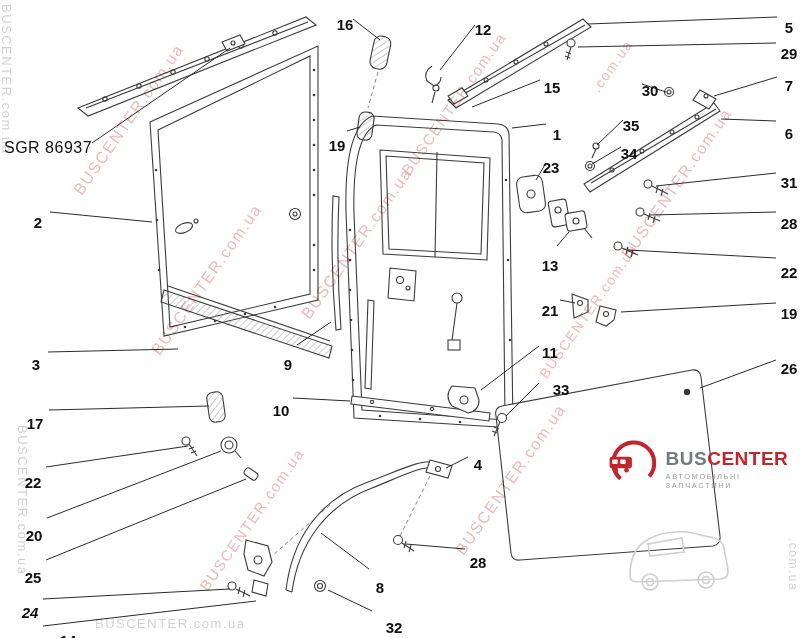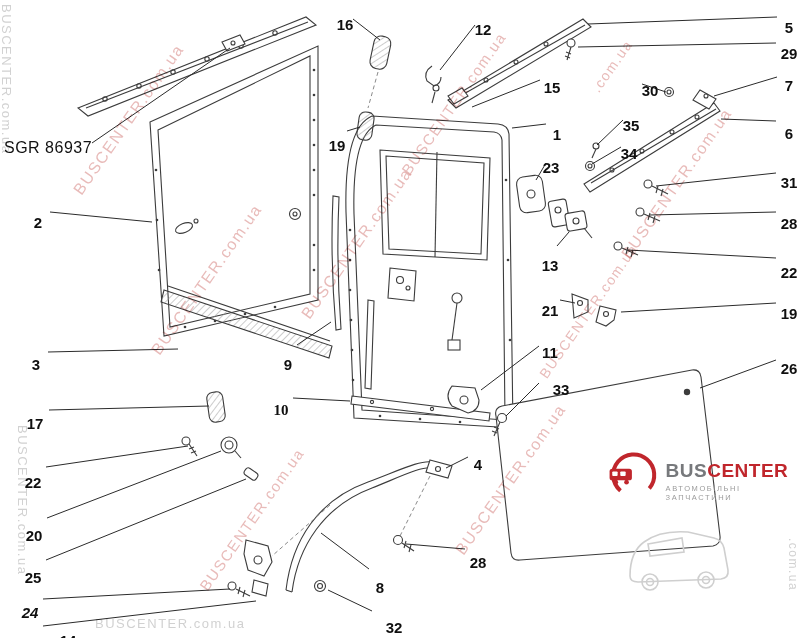--- a/index.html
+++ b/index.html
@@ -7,21 +7,21 @@
          font-family:"Liberation Sans",sans-serif;}
   .art{position:absolute;left:0;top:0;}
   .wm-layer{position:absolute;left:0;top:0;width:800px;height:638px;pointer-events:none;}
   .wm{position:absolute;transform-origin:0 0;white-space:nowrap;letter-spacing:1.5px;
       font-family:"Liberation Sans",sans-serif;mix-blend-mode:multiply;opacity:.8;}
   .callout-layer{position:absolute;left:0;top:12px;width:700px;height:638px;}
   .callout{position:absolute;transform:translate(-50%,-50%);
            font:bold 15px "Liberation Sans",sans-serif;color:#0f0f0f;}
   .sgr{position:absolute;left:4px;top:139px;font:16px "Liberation Sans",sans-serif;
        color:#111;letter-spacing:.5px;}
-  .logo{position:absolute;left:606px;top:446px;display:flex;align-items:flex-start;gap:6px;}
+  .logo{position:absolute;left:606px;top:434px;display:flex;align-items:flex-start;gap:6px;}
   .logo-line{font:bold 19px "Liberation Sans",sans-serif;letter-spacing:.5px;margin-top:14px;}
   .lt-bus{color:#77797c;}
   .lt-center{color:#c0262c;}
   .lt-tag{font:7.5px "Liberation Sans",sans-serif;color:#9b9b9b;letter-spacing:1.6px;margin-top:2px;}
   svg .ln{stroke:#3c3c3c;stroke-width:1.1;fill:none;}
   svg .fw{stroke:#3c3c3c;stroke-width:1.1;fill:#fff;}
   svg .hatch{stroke:#3c3c3c;stroke-width:1.1;fill:url(#ht);}
   svg .dot{fill:#3c3c3c;stroke:none;}
   svg .dash{stroke:#8a8a8a;stroke-width:1;fill:none;stroke-dasharray:4 3;}
   svg #leads line{stroke:#2b2b2b;stroke-width:1;}
@@ -370,21 +370,21 @@
       <div class="callout" style="left: 548px; top: 377px; margin-left: 13px;">33</div>
       <div class="callout" style="left: 38px; top: 210px;">2</div>
       <div class="callout" style="left: 36px; top: 352px;">3</div>
       <div class="callout" style="left: 35px; top: 411px;">17</div>
       <div class="callout" style="left: 33px; top: 470px;">22</div>
       <div class="callout" style="left: 34px; top: 523px;">20</div>
       <div class="callout" style="left: 33px; top: 565px;">25</div>
       <div class="callout" style="left: 30px; top: 600px; font-style: italic;">24</div>
       <div class="callout" style="left: 30px; top: 628px; margin-left: 38px;">14</div>
       <div class="callout" style="left: 288px; top: 352px;">9</div>
-      <div class="callout" style="left: 281px; top: 398px; font-family: Liberation Serif, serif;">10</div>
+      <div class="callout" style="left: 281px; top: 398px;">10</div>
       <div class="callout" style="left: 337px; top: 133px;">19</div>
       <div class="callout" style="left: 478px; top: 452px;">4</div>
       <div class="callout" style="left: 478px; top: 550px;">28</div>
       <div class="callout" style="left: 380px; top: 575px;">8</div>
       <div class="callout" style="left: 385px; top: 615px; margin-left: 9px;">32</div>
     </div>
 
   <div class="logo">
     <svg width="58" height="58" viewBox="0 0 60 60">
       <circle cx="31" cy="30" r="23" fill="none" stroke="#c0262c" stroke-width="4.5" stroke-dasharray="108 37" transform="rotate(130 31 30)"></circle>

